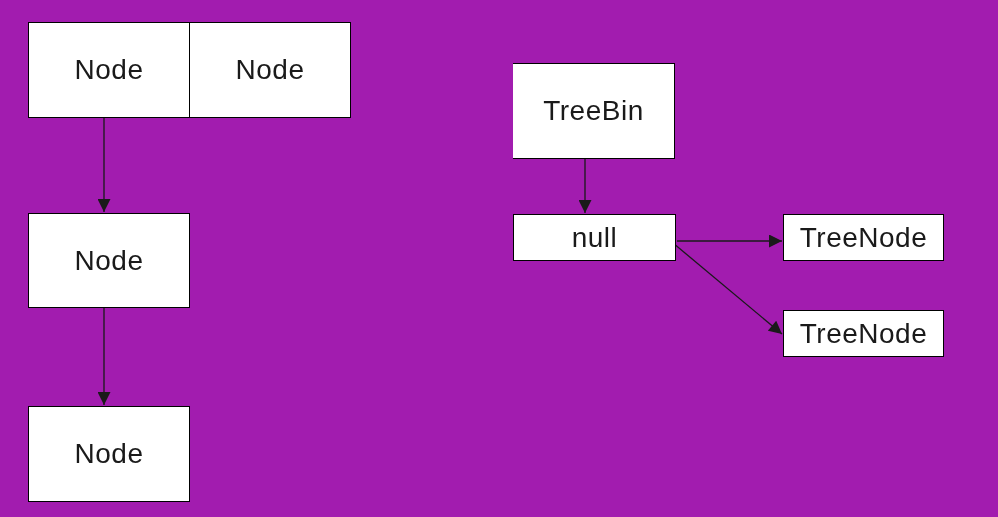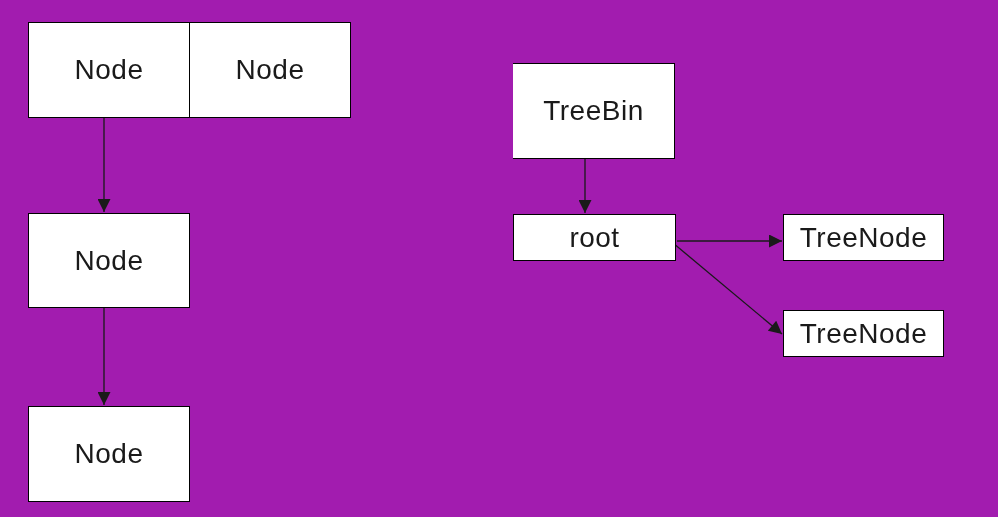--- a/index.html
+++ b/index.html
@@ -71,17 +71,17 @@
     <line x1="673" y1="243" x2="782" y2="334" stroke="#1a1a1a" stroke-width="1.3" marker-end="url(#arrowhead)"></line>
   </svg>
 
   <div class="node-box bucket-0">Node</div>
   <div class="node-box bucket-1 no-left">Node</div>
   <div class="node-box bucket-3 no-left">TreeBin</div>
 
   <div class="node-box list-node-0">Node</div>
   <div class="node-box list-node-1">Node</div>
 
-  <div class="node-box root-box">root</div>
+  <div class="node-box root-box">null</div>
   <div class="node-box tree-node-0">TreeNode</div>
   <div class="node-box tree-node-1">TreeNode</div>
 
 </div>
 
 </body></html>

